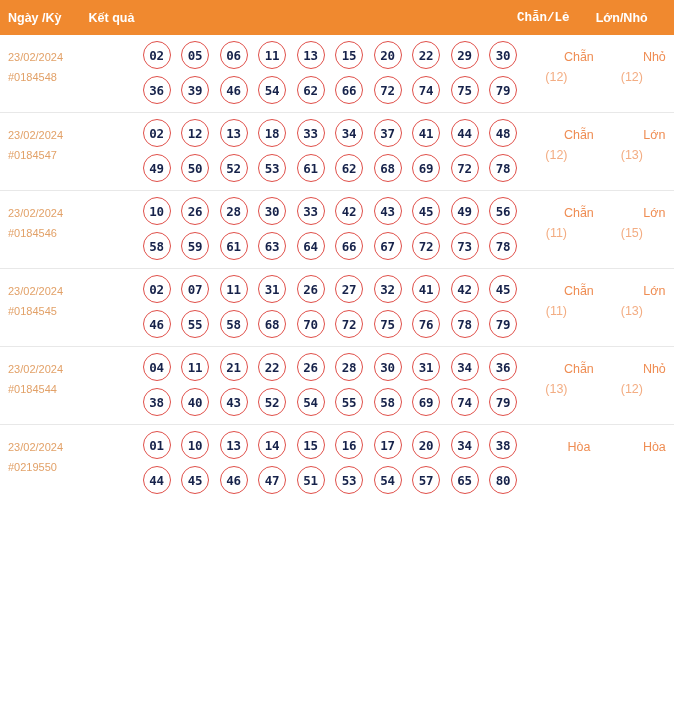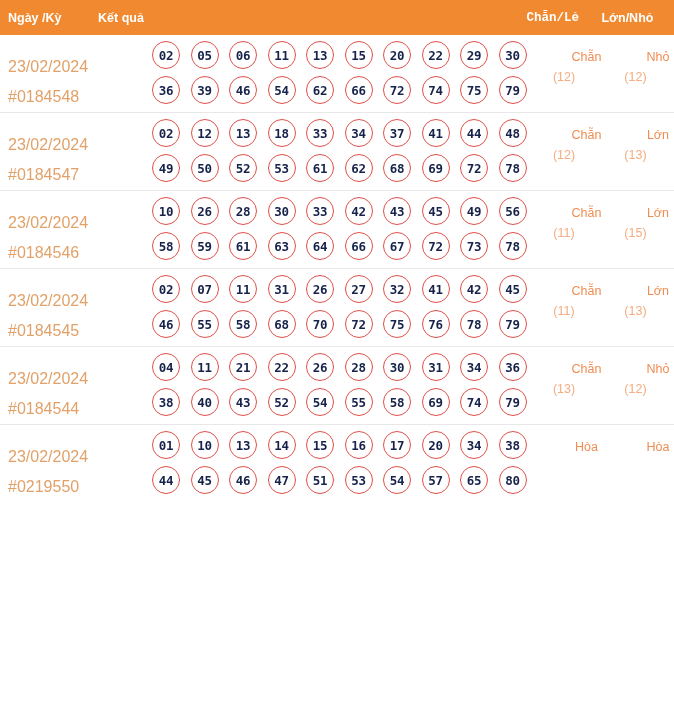--- a/index.html
+++ b/index.html
@@ -43,24 +43,23 @@
   tbody td {
     padding: 0;
     vertical-align: top;
   }
   .date-cell {
     padding: 12px 0 0 8px;
     width: 92px;
   }
   .date-line, .draw-line {
     color: #e2a168;
-    font-size: 16px;
+    font-size: 11px;
     line-height: 20px;
     white-space: nowrap;
-    margin-top: 10px;
   }
   .result-cell {
     padding: 6px 0 8px 0;
     width: 410px;
   }
   .ball-row {
     display: flex;
     flex-wrap: nowrap;
     margin: 0 0 0 64px;
   }

